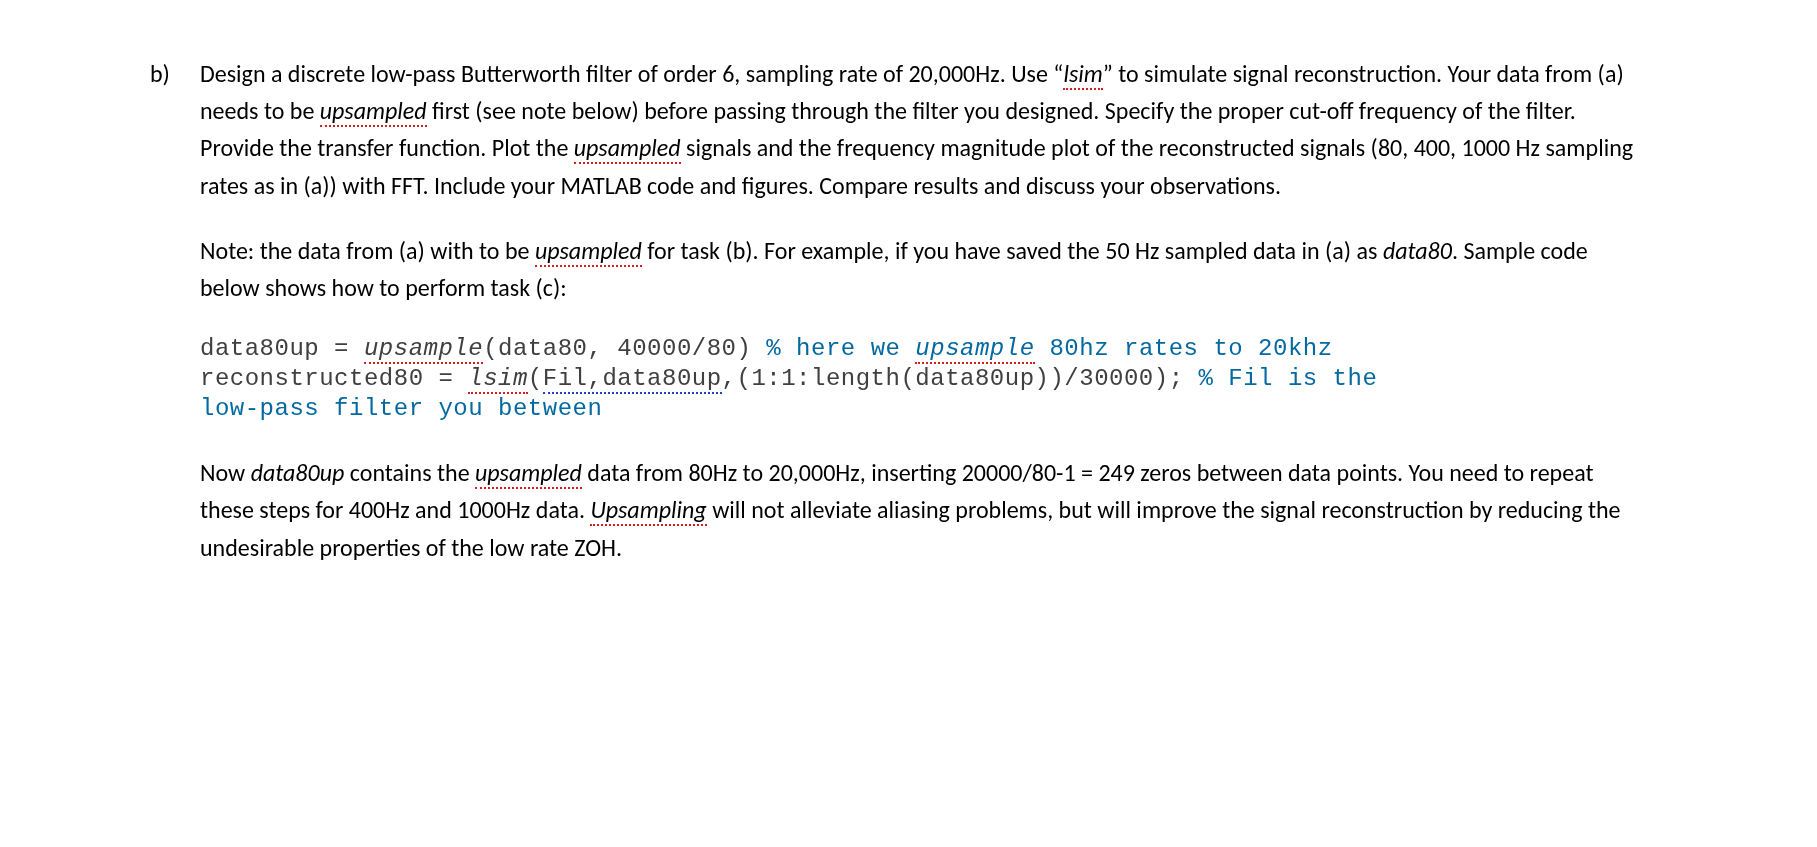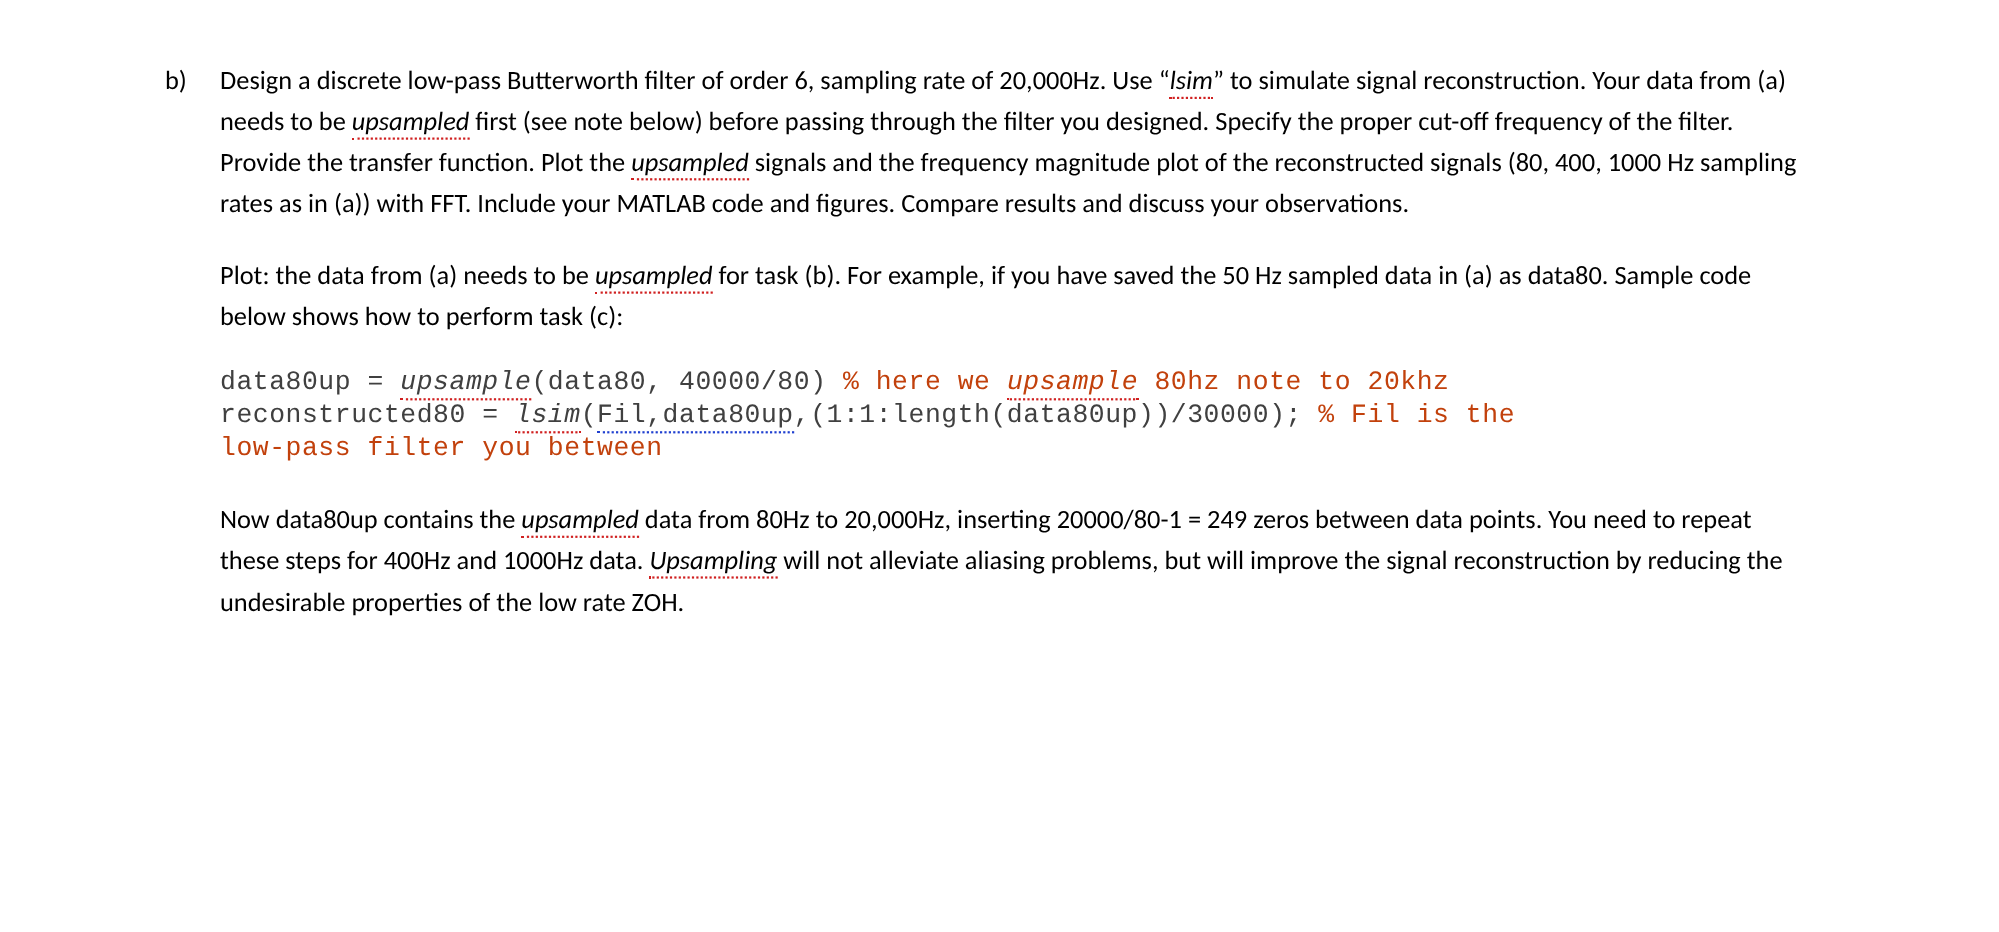--- a/index.html
+++ b/index.html
@@ -34,50 +34,51 @@
   .sq-red {
     border-bottom: 2px dotted #d02020;
     padding-bottom: 0px;
     font-style: italic;
   }
   .sq-blue {
     border-bottom: 2px dotted #2040d0;
     padding-bottom: 0px;
   }
   .italic {
+    font-style: italic;
   }
   
   .code {
     font-family: "Courier New", Courier, monospace;
     font-size: 24px;
     white-space: pre;
     line-height: 1.25;
     margin-bottom: 30px;
     letter-spacing: 0.5px;
   }
   .c-black { color: #404040; }
-  .c-green { color: #c2410c; }
+  .c-green { color: #0369a1; }
 </style>
 </head>
 <body>
 
 <div class="page">
   <div class="item">
     <div class="marker">b)</div>
     <div class="content">
 
       <div class="para">
         <span>Design a discrete low-pass Butterworth filter of order 6, sampling rate of 20,000Hz. Use “</span><span class="sq-red">lsim</span><span>” to simulate signal reconstruction. Your data from (a) needs to be </span><span class="sq-red">upsampled</span><span> first (see note below) before passing through the filter you designed. Specify the proper cut-off frequency of the filter. Provide the transfer function. Plot the </span><span class="sq-red">upsampled</span><span> signals and the frequency magnitude plot of the reconstructed signals (80, 400, 1000 Hz sampling rates as in (a)) with FFT. Include your MATLAB code and figures. Compare results and discuss your observations.</span>
       </div>
 
       <div class="para">
-        <span>Plot: the data from (a) needs to be </span><span class="sq-red">upsampled</span><span> for task (b). For example, if you have saved the 50 Hz sampled data in (a) as </span><span class="italic">data80</span><span>. Sample code below shows how to perform task (c):</span>
+        <span>Note: the data from (a) with to be </span><span class="sq-red">upsampled</span><span> for task (b). For example, if you have saved the 50 Hz sampled data in (a) as </span><span class="italic">data80</span><span>. Sample code below shows how to perform task (c):</span>
       </div>
 
-      <div class="code"><span class="c-black">data80up = </span><span class="c-black sq-red">upsample</span><span class="c-black">(data80, 40000/80) </span><span class="c-green">% here we </span><span class="c-green sq-red">upsample</span><span class="c-green"> 80hz note to 20khz</span>
+      <div class="code"><span class="c-black">data80up = </span><span class="c-black sq-red">upsample</span><span class="c-black">(data80, 40000/80) </span><span class="c-green">% here we </span><span class="c-green sq-red">upsample</span><span class="c-green"> 80hz rates to 20khz</span>
 <span class="c-black">reconstructed80 = </span><span class="c-black sq-red">lsim</span><span class="c-black">(</span><span class="c-black sq-blue">Fil,data80up</span><span class="c-black">,(1:1:length(data80up))/30000); </span><span class="c-green">% </span><span class="c-green">Fil</span><span class="c-green"> is the</span>
 <span class="c-green">low-pass filter you between</span></div>
 
       <div class="para">
         <span>Now </span><span class="italic">data80up</span><span> contains the </span><span class="sq-red">upsampled</span><span> data from 80Hz to 20,000Hz, inserting 20000/80-1 = 249 zeros between data points. You need to repeat these steps for 400Hz and 1000Hz data. </span><span class="sq-red">Upsampling</span><span> will not alleviate aliasing problems, but will improve the signal reconstruction by reducing the undesirable properties of the low rate ZOH.</span>
       </div>
 
     </div>
   </div>
 </div>

